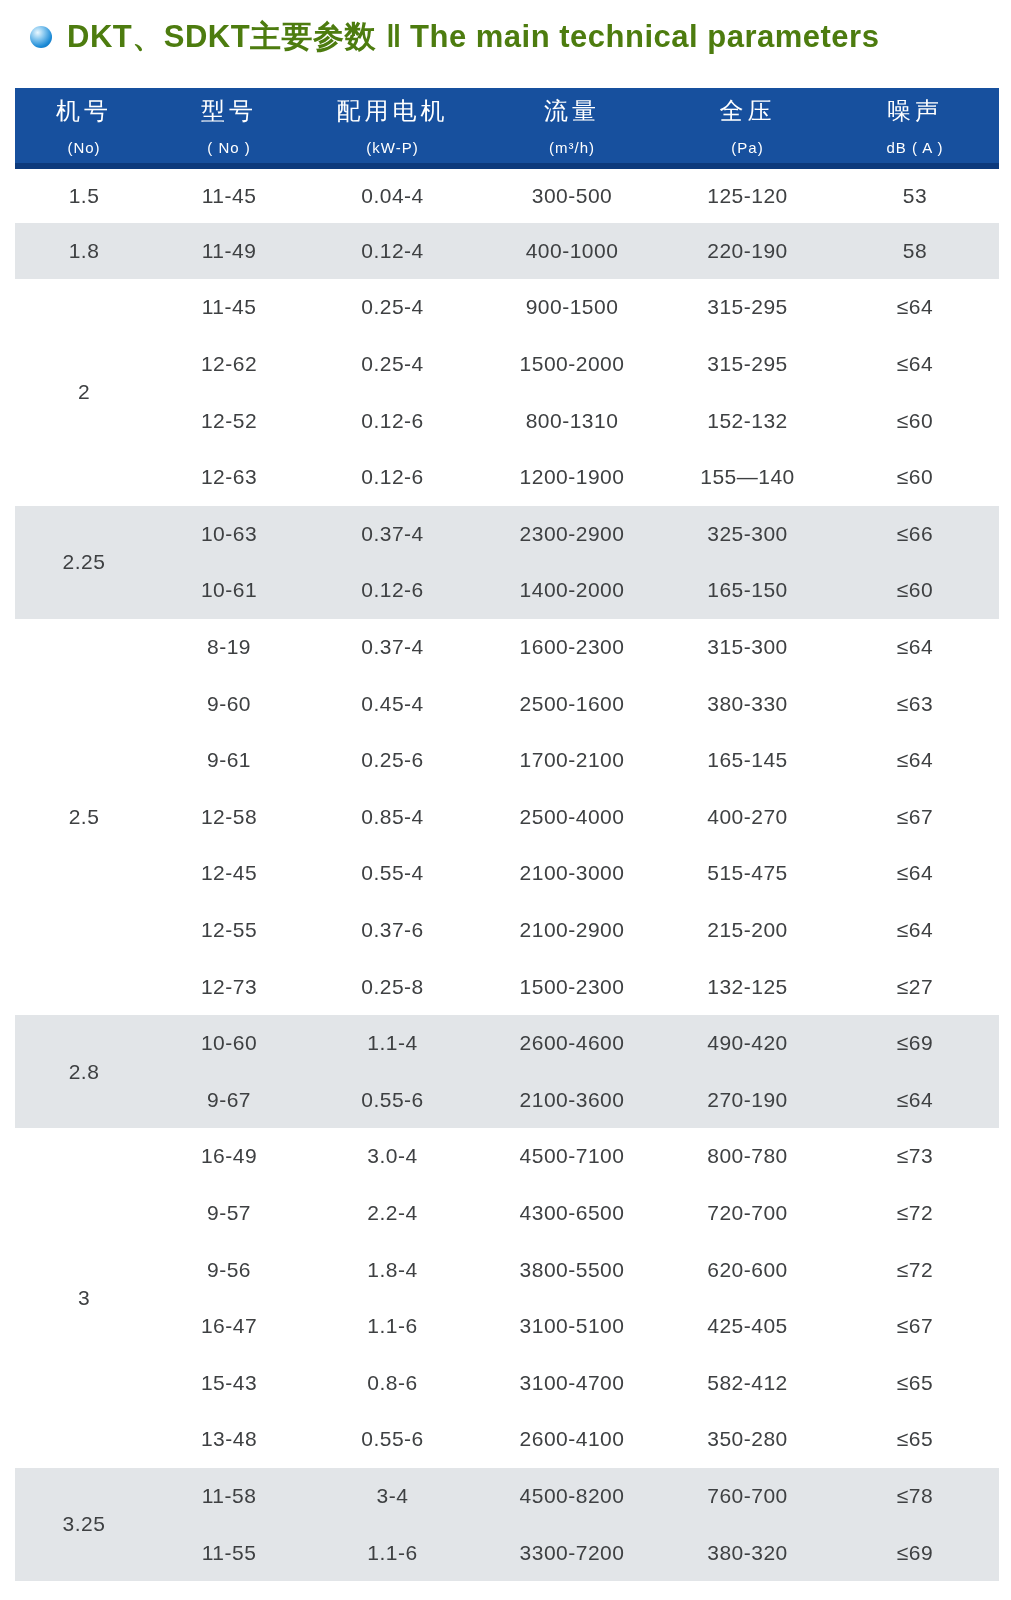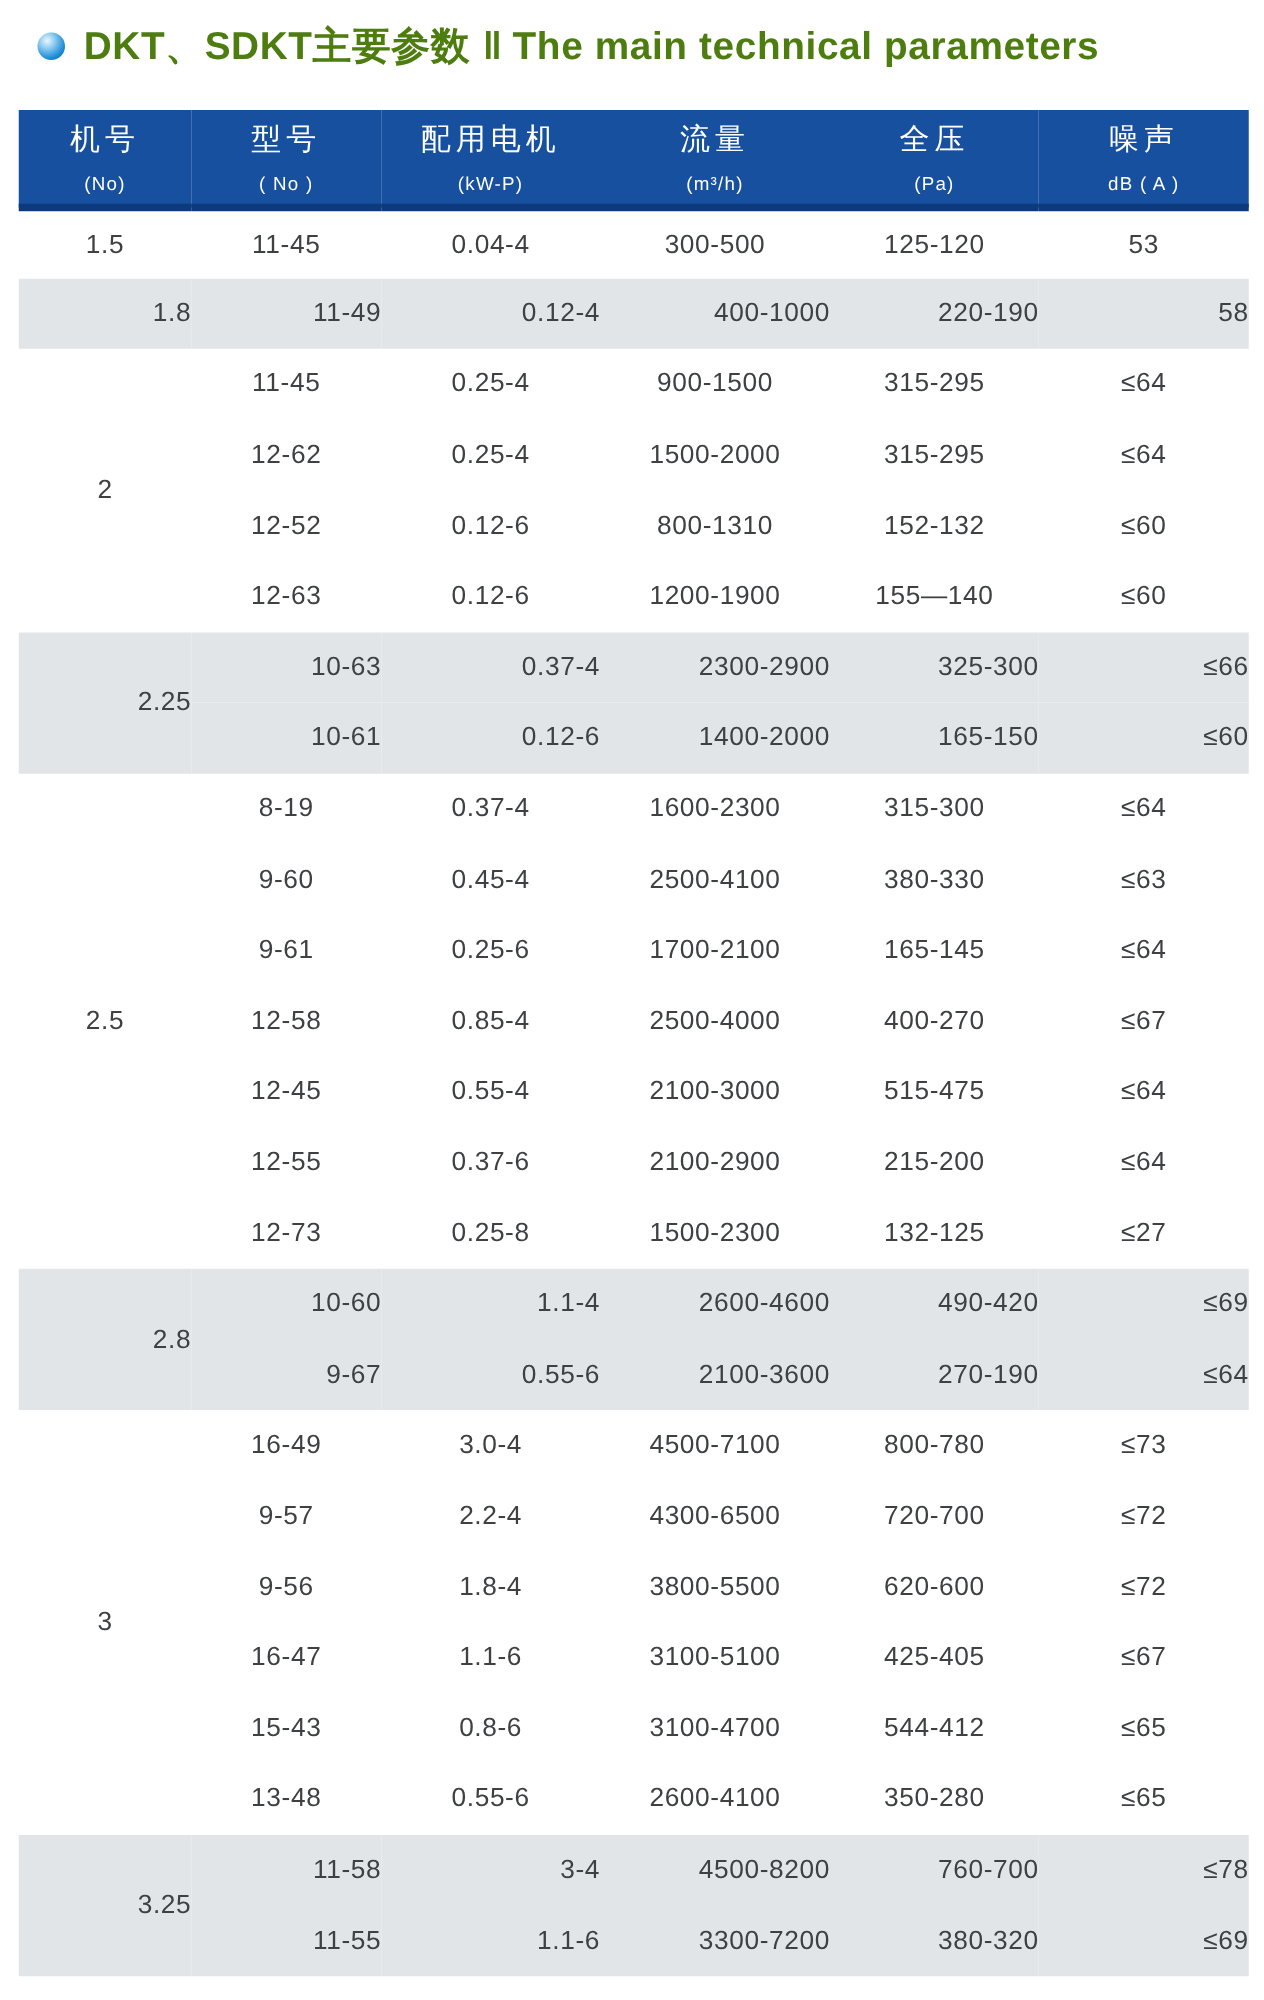--- a/index.html
+++ b/index.html
@@ -70,21 +70,21 @@
   }
   tbody tr { height: 56.6px; }
   tbody td {
     text-align: center;
     vertical-align: middle;
     font-size: 21px;
     color: #3e4042;
     letter-spacing: 0.5px;
     padding: 0;
   }
-  tbody tr.shaded td { background: #e2e5e8; text-align: right; }
+  tbody tr.shaded td { background: #e2e5e8; }
 </style>
 </head>
 <body>
 
 <div class="title-row">
   <span class="bullet"></span>
   <h1 class="page-title"><span>DKT、SDKT主要参数</span><span class="sep">‖</span><span>The main technical parameters</span></h1>
 </div>
 
 <table class="params">
@@ -189,21 +189,21 @@
         <td rowspan="7">2.5</td>
         <td>8-19</td>
         <td>0.37-4</td>
         <td>1600-2300</td>
         <td>315-300</td>
         <td>≤64</td>
       </tr>
       <tr>
         <td>9-60</td>
         <td>0.45-4</td>
-        <td>2500-4100</td>
+        <td>2500-1600</td>
         <td>380-330</td>
         <td>≤63</td>
       </tr>
       <tr>
         <td>9-61</td>
         <td>0.25-6</td>
         <td>1700-2100</td>
         <td>165-145</td>
         <td>≤64</td>
       </tr>
@@ -276,21 +276,21 @@
         <td>16-47</td>
         <td>1.1-6</td>
         <td>3100-5100</td>
         <td>425-405</td>
         <td>≤67</td>
       </tr>
       <tr>
         <td>15-43</td>
         <td>0.8-6</td>
         <td>3100-4700</td>
-        <td>544-412</td>
+        <td>582-412</td>
         <td>≤65</td>
       </tr>
       <tr>
         <td>13-48</td>
         <td>0.55-6</td>
         <td>2600-4100</td>
         <td>350-280</td>
         <td>≤65</td>
       </tr>
       <tr class="shaded">

